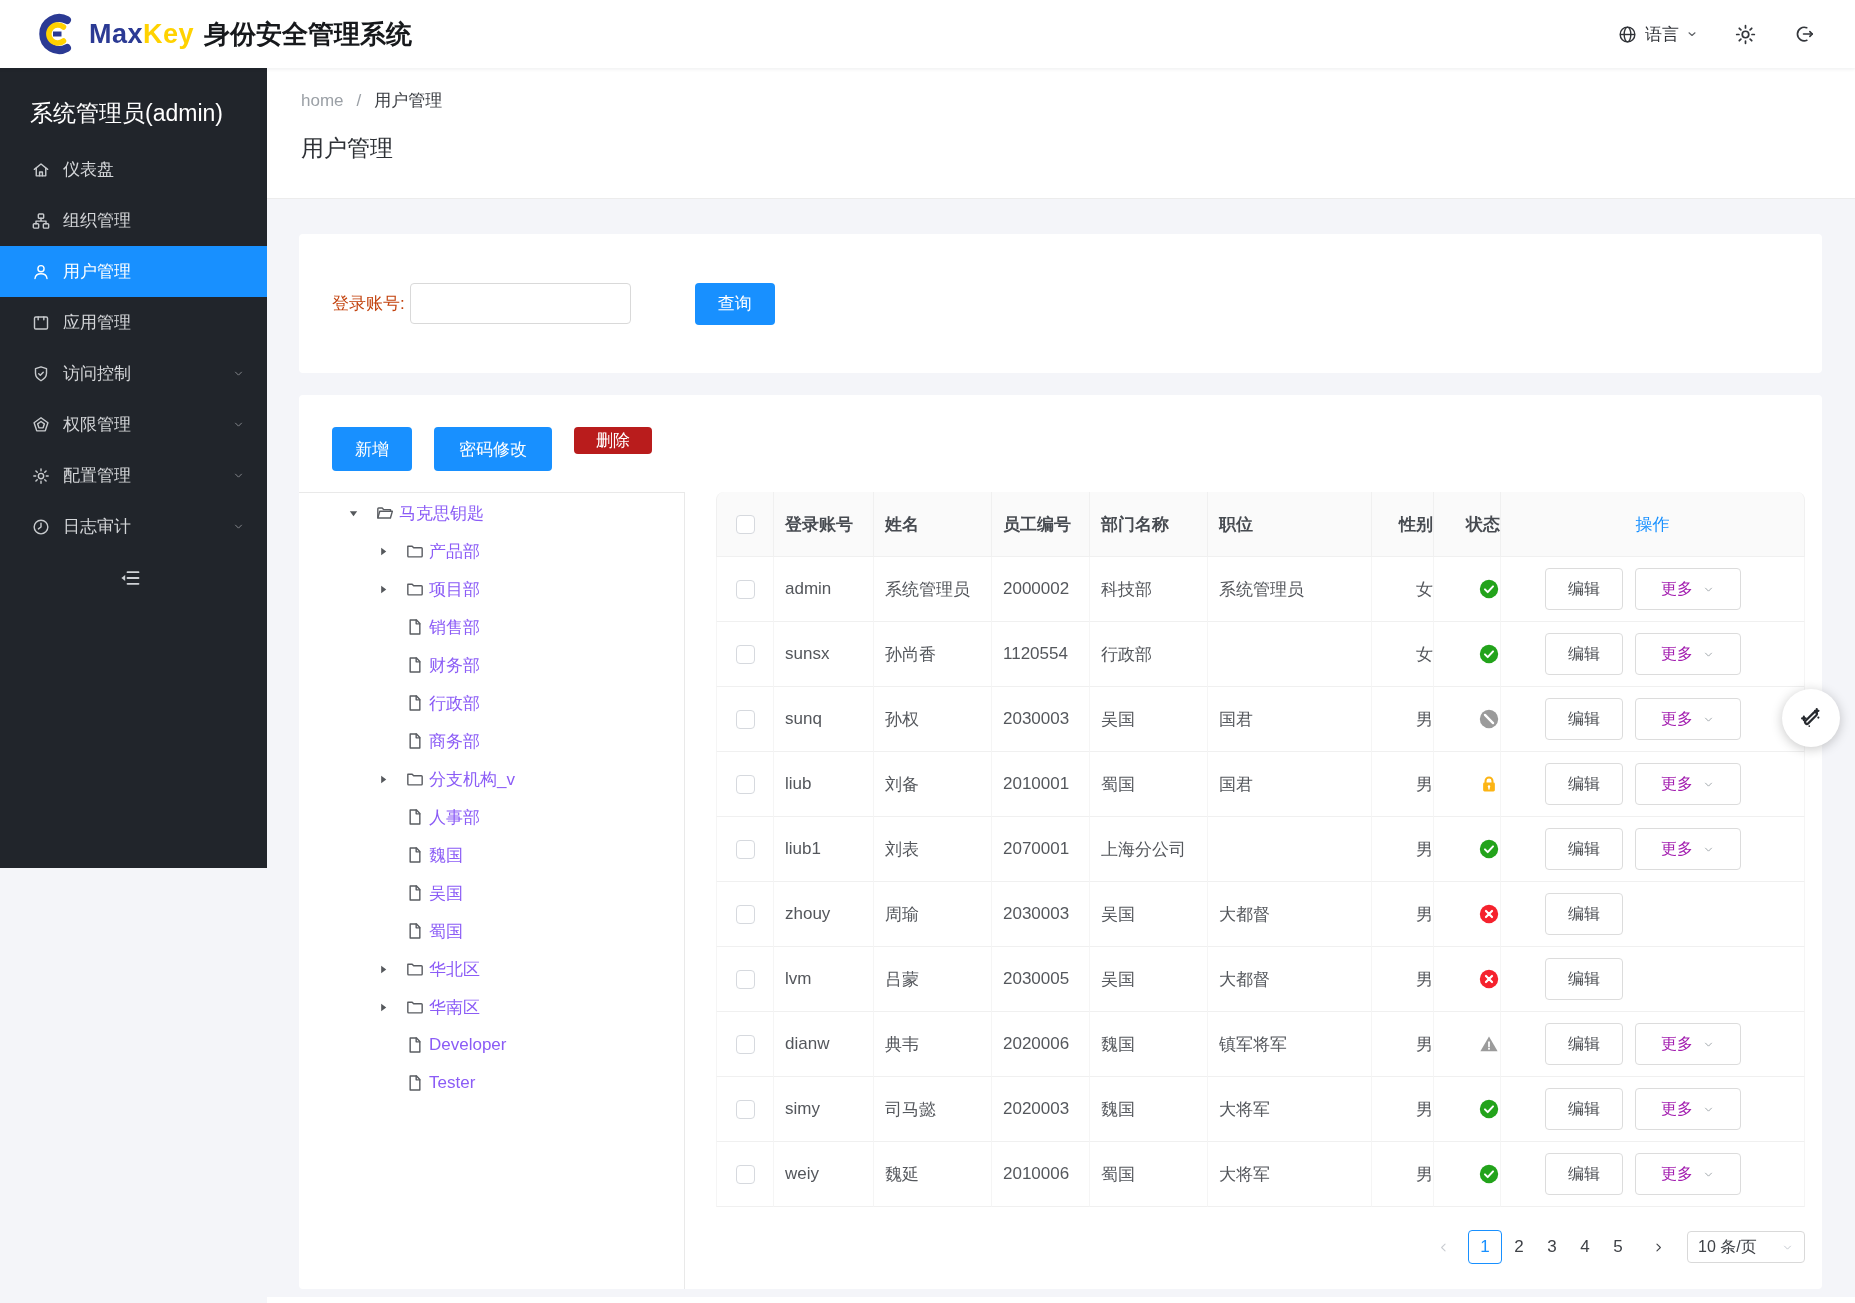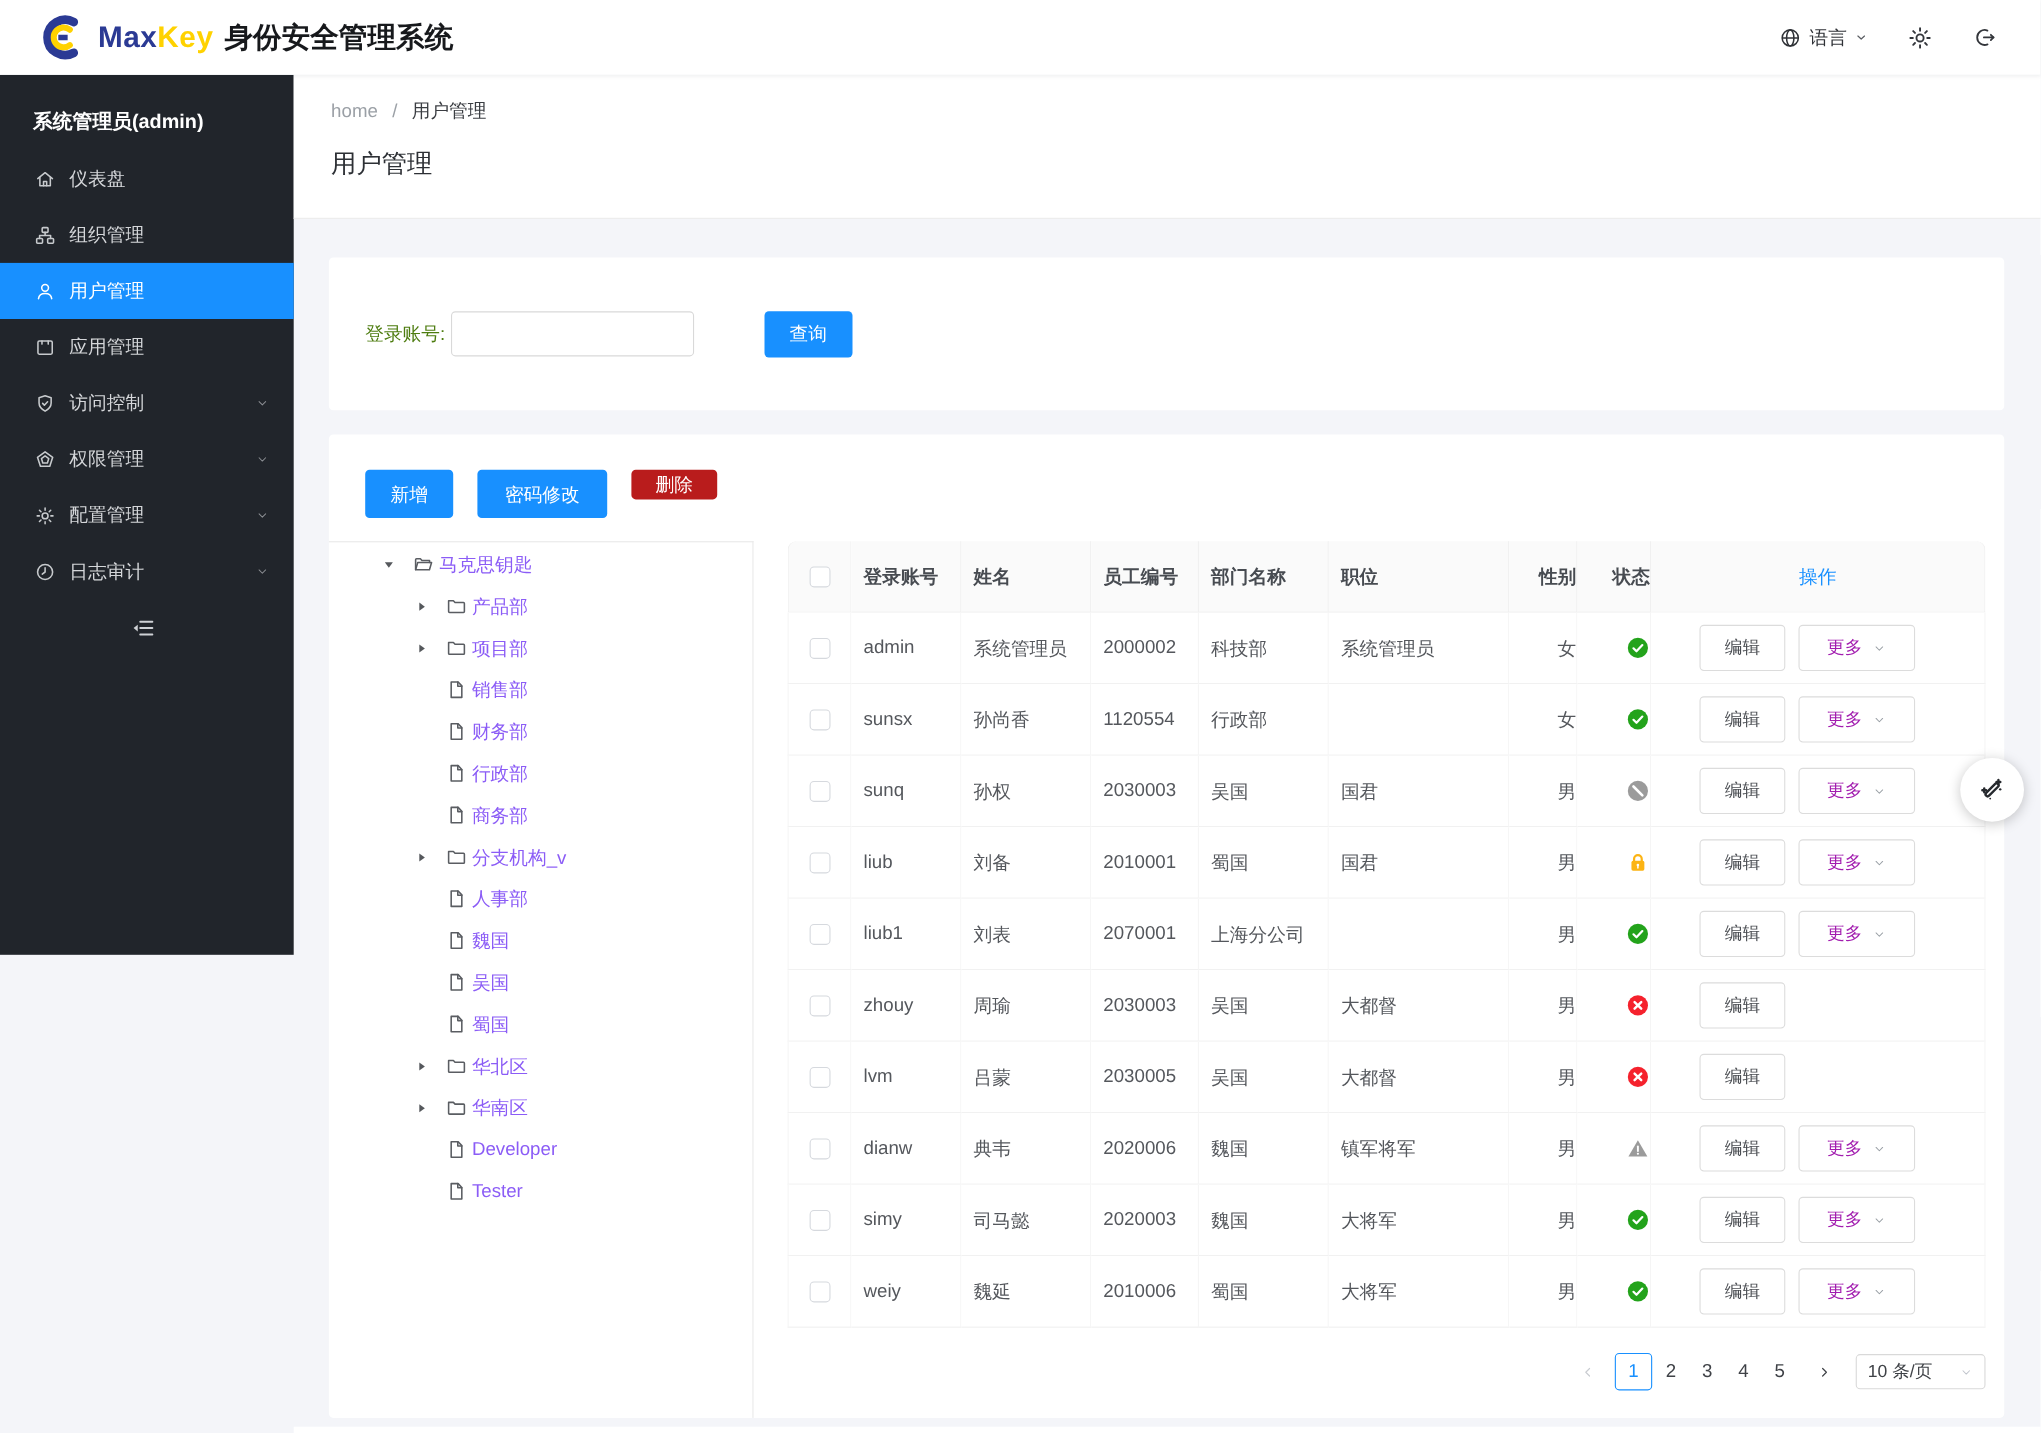--- a/index.html
+++ b/index.html
@@ -18,40 +18,40 @@
   .brand-logo{margin-right:10px;}
   .brand-max{color:#2b3a94;font-weight:bold;font-size:27px;letter-spacing:.5px;}
   .brand-key{color:#ffd200;font-weight:bold;font-size:27px;letter-spacing:.5px;}
   .brand-title{color:#17191c;font-weight:bold;font-size:26px;margin-left:10px;}
   .topbar-right{display:flex;align-items:center;padding-right:40px;}
   .lang{display:flex;align-items:center;gap:7px;font-size:17px;color:#2f3237;cursor:pointer;}
   .lang .chev{color:#5b5e63;}
   .top-icon{margin-left:36px;color:#33363b;cursor:pointer;}
   
   .sidebar{position:absolute;top:68px;left:0;width:267px;height:800px;background:#21252b;}
-  .side-user{padding:30px 0 15px 30px;color:#fff;font-weight:bold;font-size:18px;}
+  .side-user{padding:30px 0 15px 30px;color:#fff;font-weight:normal;font-size:23px;}
   .side-item{height:51px;display:flex;align-items:center;padding:0 22px 0 31px;
     font-size:17px;color:#d4d6d9;cursor:pointer;}
   .side-item .ic{color:#c7cacd;}
   .side-item .lbl{margin-left:12px;flex:1;}
   .side-item .chev{color:#8a8d92;}
   .side-item.active{background:#1890ff;color:#fff;}
   .side-item.active .ic{color:#fff;}
   .side-collapse{height:51px;display:flex;align-items:center;padding-left:118px;color:#cfd2d6;cursor:pointer;margin-top:0px;}
   
   .crumb-band{position:absolute;left:267px;top:68px;width:1588px;height:131px;background:#fff;
     border-bottom:1px solid #ececec;box-sizing:border-box;padding:21px 0 0 34px;}
   .breadcrumb{display:flex;align-items:center;gap:13px;font-size:17px;color:#9ba0a6;}
   .crumb-home{color:#9ba0a6;cursor:pointer;}
   .crumb-current{color:#3a3d42;}
   .page-title{margin:21px 0 0 0;font-size:23px;font-weight:500;color:#2d3035;}
   
   .search-card{position:absolute;left:299px;top:234px;width:1523px;height:139px;background:#fff;
     border-radius:4px;display:flex;align-items:center;padding-left:33px;box-sizing:border-box;}
-  .search-label{font-size:17px;color:#4d7c0f;margin-right:5px;}
+  .search-label{font-size:17px;color:#c2410c;margin-right:5px;}
   .search-input{width:221px;height:41px;border:1px solid #d9d9d9;border-radius:4px;
     box-sizing:border-box;padding:0 10px;font-size:16px;outline:none;background:#fff;}
   .btn{border:none;border-radius:4px;color:#fff;font-size:17px;cursor:pointer;
     font-family:inherit;display:inline-flex;align-items:center;justify-content:center;}
   .btn-query{width:80px;height:42px;background:#1890ff;margin-left:64px;}
   
   .main-card{position:absolute;left:299px;top:395px;width:1523px;height:894px;background:#fff;
     border-radius:4px;box-sizing:border-box;}
   .toolbar{padding:32px 0 21px 33px;display:flex;gap:22px;}
   .btn-add{width:80px;height:44px;background:#1890ff;}

